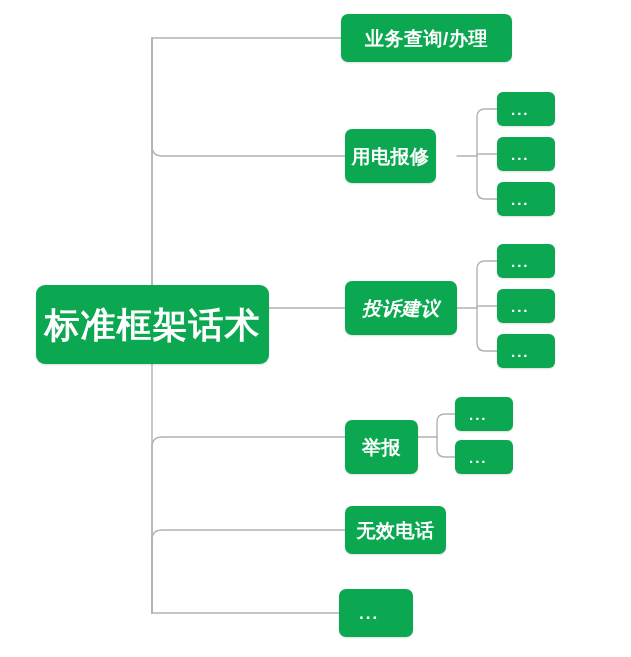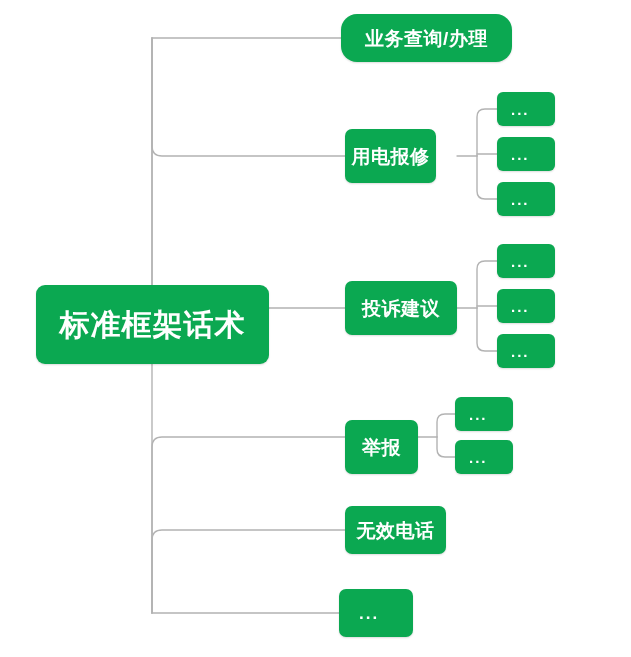--- a/index.html
+++ b/index.html
@@ -37,21 +37,21 @@
     border-radius: 7px;
     font-weight: bold;
     letter-spacing: 0.5px;
     box-shadow: 0 1px 2px rgba(0,0,0,0.14);
     text-align: center;
     line-height: 1;
     white-space: nowrap;
     user-select: none;
   }
   .node.root {
-    font-size: 30px;
+    font-size: 35px;
     border-radius: 9px;
     letter-spacing: 1px;
   }
   .node.level2 {
     font-size: 19px;
   }
   .node.level3 {
     font-size: 15px;
     border-radius: 6px;
     justify-content: flex-start;
@@ -86,26 +86,26 @@
       <path d="M 152 613 L 152 447 Q 152 437 162 437 L 345 437" fill="none" stroke="#b3b3b3" stroke-width="1.4" stroke-linecap="round"></path>
       <path d="M 418 437 L 437 437" fill="none" stroke="#b3b3b3" stroke-width="1.4" stroke-linecap="round"></path>
       <path d="M 437 437 L 437 422 Q 437 414 445 414 L 455 414" fill="none" stroke="#b3b3b3" stroke-width="1.4" stroke-linecap="round"></path>
       <path d="M 437 437 L 437 449 Q 437 457 445 457 L 455 457" fill="none" stroke="#b3b3b3" stroke-width="1.4" stroke-linecap="round"></path>
       <path d="M 152 613 L 152 540 Q 152 530 162 530 L 345 530" fill="none" stroke="#b3b3b3" stroke-width="1.4" stroke-linecap="round"></path>
       <path d="M 152 613 L 152 613 Q 152 613 152 613 L 339 613" fill="none" stroke="#b3b3b3" stroke-width="1.4" stroke-linecap="round"></path>
     </svg>
 
   <div id="nodes">
       <div class="node root" style="left: 36px; top: 285px; width: 233px; height: 79px; z-index: 5;">标准框架话术</div>
-      <div class="node level2" style="left: 341px; top: 14px; width: 171px; height: 48px; border-radius: 16px;">业务查询/办理</div>
+      <div class="node level2" style="left: 341px; top: 14px; width: 171px; height: 48px;">业务查询/办理</div>
       <div class="node level2" style="left: 345px; top: 129px; width: 91px; height: 54px;">用电报修</div>
       <div class="node level3 ellipsis" style="left: 497px; top: 92px; width: 58px; height: 34px;">...</div>
       <div class="node level3 ellipsis" style="left: 497px; top: 137px; width: 58px; height: 34px;">...</div>
       <div class="node level3 ellipsis" style="left: 497px; top: 182px; width: 58px; height: 34px;">...</div>
-      <div class="node level2" style="left: 345px; top: 281px; width: 112px; height: 54px;">投诉建议</div>
+      <div class="node level2" style="left: 345px; top: 281px; width: 112px; height: 54px; font-style: italic;">投诉建议</div>
       <div class="node level3 ellipsis" style="left: 497px; top: 244px; width: 58px; height: 34px;">...</div>
       <div class="node level3 ellipsis" style="left: 497px; top: 289px; width: 58px; height: 34px;">...</div>
       <div class="node level3 ellipsis" style="left: 497px; top: 334px; width: 58px; height: 34px;">...</div>
       <div class="node level2" style="left: 345px; top: 410px; width: 73px; height: 54px; margin-top: 10px;">举报</div>
       <div class="node level3 ellipsis" style="left: 455px; top: 397px; width: 58px; height: 34px;">...</div>
       <div class="node level3 ellipsis" style="left: 455px; top: 440px; width: 58px; height: 34px;">...</div>
       <div class="node level2" style="left: 345px; top: 506px; width: 101px; height: 48px;">无效电话</div>
       <div class="node level2 ellipsis" style="left: 339px; top: 589px; width: 74px; height: 48px;">...</div>
     </div>
 

